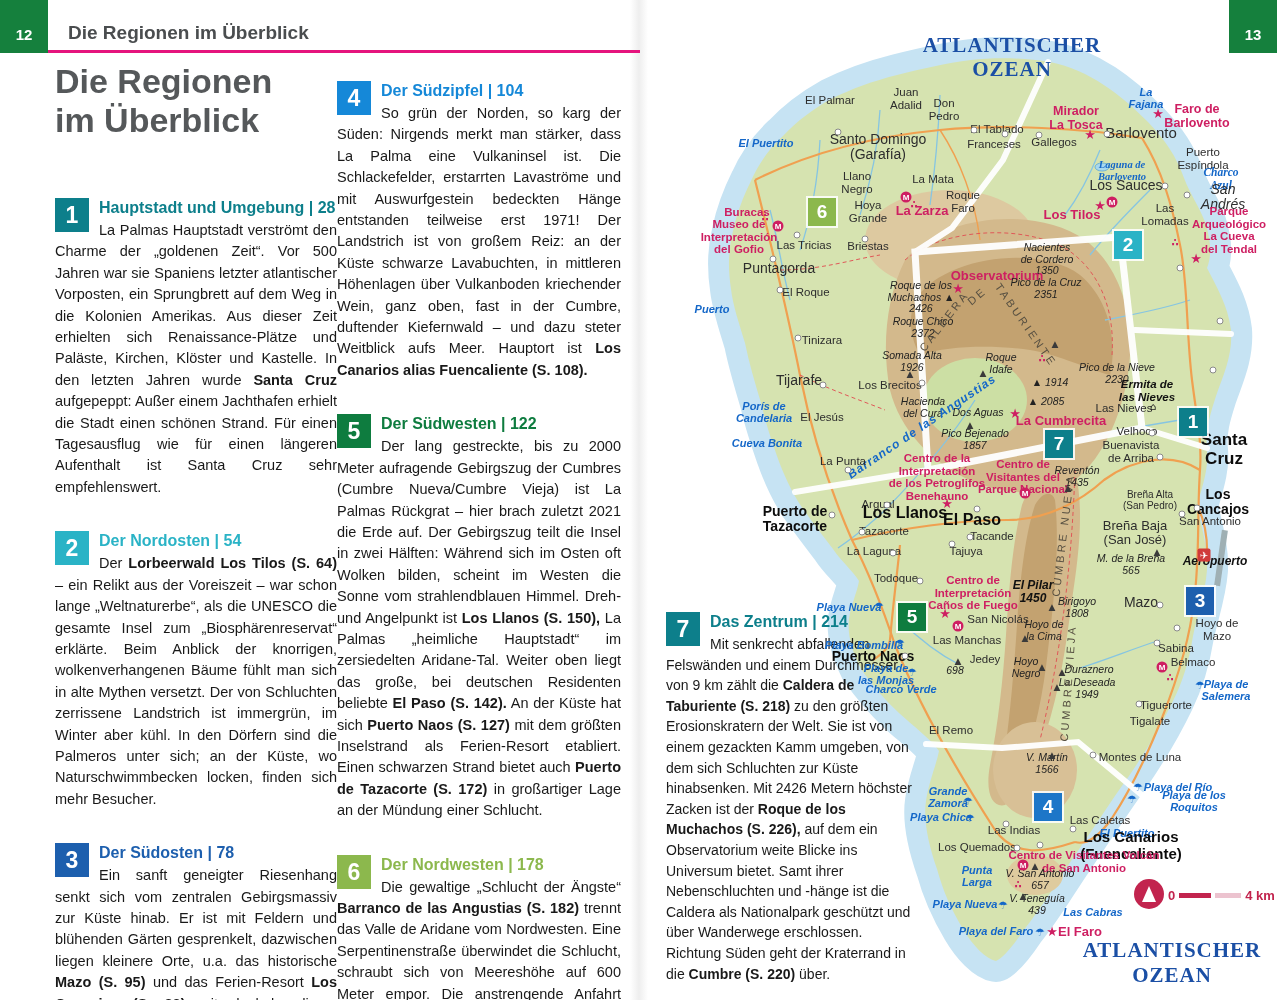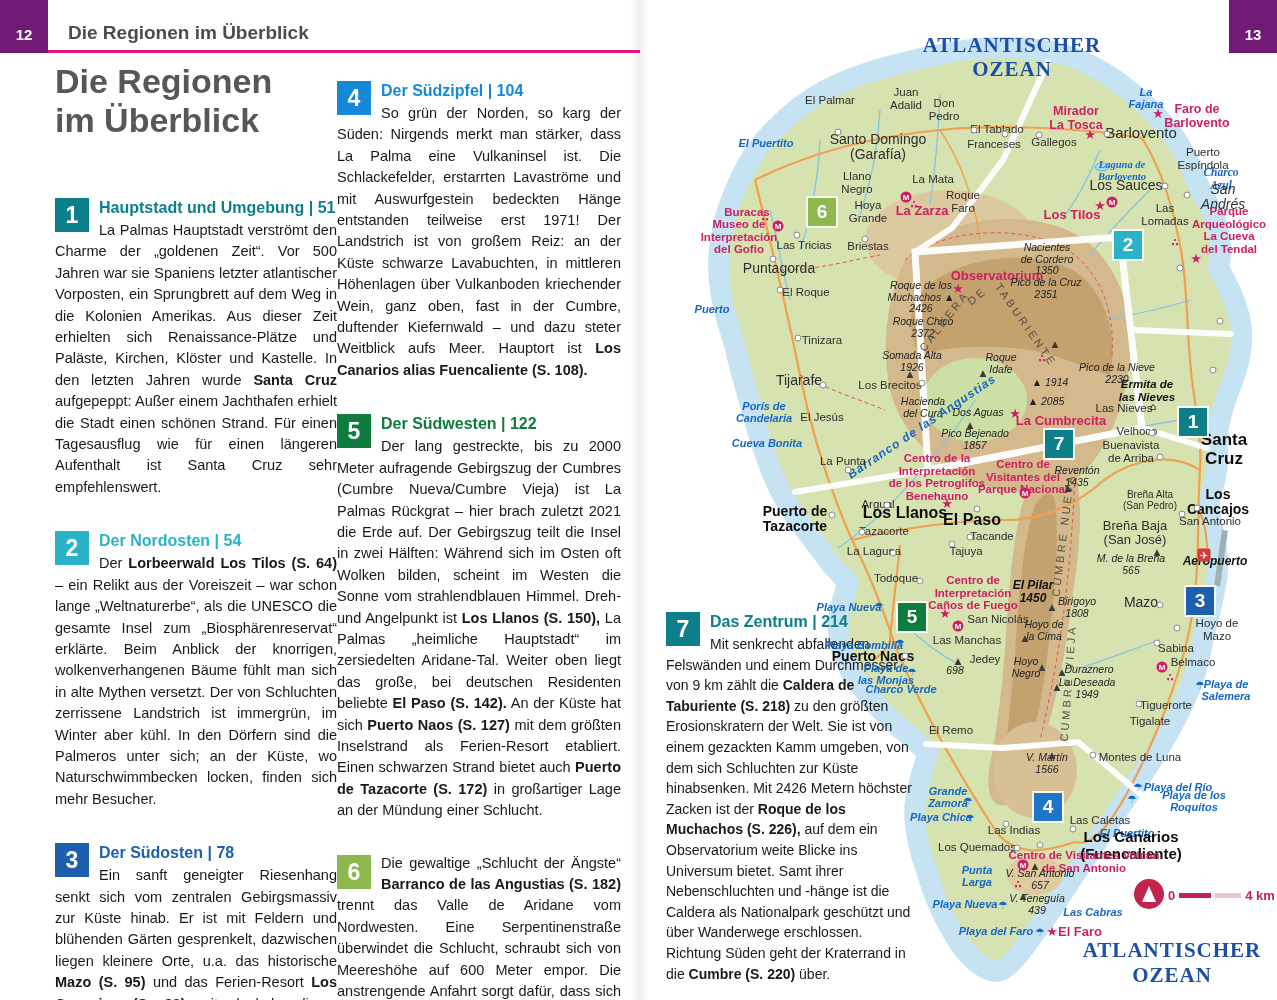--- a/index.html
+++ b/index.html
@@ -1,19 +1,19 @@
 <!DOCTYPE html>
 <html lang="de"><head>
 <meta charset="utf-8">
 <style>
   html,body{margin:0;padding:0;}
   body{width:1277px;height:1000px;position:relative;background:#fff;overflow:hidden;
        font-family:"Liberation Sans",sans-serif;}
   
-  .pagenum-box{position:absolute;top:0;width:48px;height:53px;background:#701a75;color:#fff;
+  .pagenum-box{position:absolute;top:0;width:48px;height:53px;background:#15803d;color:#fff;
        font-weight:bold;font-size:15px;display:flex;align-items:flex-end;justify-content:center;
        padding-bottom:10px;box-sizing:border-box;}
   .pn-left{left:0;}
   .pn-right{left:1229px;}
   .running-head{position:absolute;left:68px;top:22px;font-size:19px;font-weight:bold;color:#4a4d4f;}
   .head-rule{position:absolute;left:48px;top:50px;width:592px;height:3px;background:#e5147d;}
   h1.page-title{position:absolute;left:55px;top:62px;margin:0;font-size:34px;line-height:39px;
        font-weight:bold;color:#55585a;white-space:pre-line;}
   
   .col{position:absolute;}
@@ -428,21 +428,21 @@
 <div class="pagenum-box pn-left">12</div>
 <div class="pagenum-box pn-right">13</div>
 <div class="running-head">Die Regionen im Überblick</div>
 <div class="head-rule"></div>
 <h1 class="page-title">Die Regionen
 im Überblick</h1>
 
 <div class="col" id="col1">
     <div class="section">
       <div class="badge" style="background: rgb(13, 127, 139);">1</div>
-      <div class="sec-head" style="color: rgb(13, 127, 139);">Hauptstadt und Umgebung | 51</div>
+      <div class="sec-head" style="color: rgb(13, 127, 139);">Hauptstadt und Umgebung | 28</div>
       <p class="sec-body"><span>La Palmas Hauptstadt verströmt den Charme der „goldenen Zeit“. Vor 500 Jahren war sie Spaniens letzter atlantischer Vorposten, ein Sprungbrett auf dem Weg in die Kolonien Amerikas. Aus dieser Zeit erhielten sich Renaissance-Plätze und Paläste, Kirchen, Klöster und Kastelle. In den letzten Jahren wurde </span><b>Santa Cruz</b><span> aufgepeppt: Außer einem Jachthafen erhielt die Stadt einen schönen Strand. Für einen Tagesausflug wie für einen längeren Aufenthalt ist Santa Cruz sehr empfehlenswert.</span></p>
     </div>
     <div class="section">
       <div class="badge" style="background: rgb(42, 179, 198);">2</div>
       <div class="sec-head" style="color: rgb(42, 179, 198);">Der Nordosten | 54</div>
       <p class="sec-body"><span>Der </span><b>Lorbeerwald Los Tilos (S. 64)</b><span> – ein Relikt aus der Voreiszeit – war schon lange „Weltnaturerbe“, als die UNESCO die gesamte Insel zum „Biosphärenreservat“ erklärte. Beim Anblick der knorrigen, wolkenverhangenen Bäume fühlt man sich in alte Mythen versetzt. Der von Schluchten zerrissene Landstrich ist immergrün, im Winter aber kühl. In den Dörfern sind die Palmeros unter sich; an der Küste, wo Naturschwimmbecken locken, finden sich mehr Besucher.</span></p>
     </div>
     <div class="section">
       <div class="badge" style="background: rgb(29, 95, 174);">3</div>
       <div class="sec-head" style="color: rgb(29, 95, 174);">Der Südosten | 78</div>
@@ -455,15 +455,16 @@
       <div class="sec-head" style="color: rgb(21, 136, 216);">Der Südzipfel | 104</div>
       <p class="sec-body"><span>So grün der Norden, so karg der Süden: Nirgends merkt man stärker, dass La Palma eine Vulkaninsel ist. Die Schlackefelder, erstarrten Lavaströme und mit Auswurfgestein bedeckten Hänge entstanden teilweise erst 1971! Der Landstrich ist von großem Reiz: an der Küste schwarze Lavabuchten, in mittleren Höhenlagen über Vulkanboden kriechender Wein, ganz oben, fast in der Cumbre, duftender Kiefernwald – und dazu steter Weitblick aufs Meer. Hauptort ist </span><b>Los Canarios alias Fuencaliente (S. 108).</b></p>
     </div>
     <div class="section">
       <div class="badge" style="background: rgb(14, 124, 63);">5</div>
       <div class="sec-head" style="color: rgb(14, 124, 63);">Der Südwesten | 122</div>
       <p class="sec-body"><span>Der lang gestreckte, bis zu 2000 Meter aufragende Gebirgszug der Cumbres (Cumbre Nueva/Cumbre Vieja) ist La Palmas Rückgrat – hier brach zuletzt 2021 die Erde auf. Der Gebirgszug teilt die Insel in zwei Hälften: Während sich im Osten oft Wolken bilden, scheint im Westen die Sonne vom strahlendblauen Himmel. Dreh- und Angelpunkt ist </span><b>Los Llanos (S. 150),</b><span> La Palmas „heimliche Hauptstadt“ im zersiedelten Aridane-Tal. Weiter oben liegt das große, bei deutschen Residenten beliebte </span><b>El Paso (S. 142).</b><span> An der Küste hat sich </span><b>Puerto Naos (S. 127)</b><span> mit dem größten Inselstrand als Ferien-Resort etabliert. Einen schwarzen Strand bietet auch </span><b>Puerto de Tazacorte (S. 172)</b><span> in großartiger Lage an der Mündung einer Schlucht.</span></p>
     </div>
     <div class="section">
       <div class="badge" style="background: rgb(140, 184, 77);">6</div>
+      <div class="sec-head" style="color: rgb(140, 184, 77);">Der Nordwesten | 178</div>
       <p class="sec-body"><span>Die gewaltige „Schlucht der Ängste“ </span><b>Barranco de las Angustias (S. 182)</b><span> trennt das Valle de Aridane vom Nordwesten. Eine Serpentinenstraße überwindet die Schlucht, schraubt sich von Meereshöhe auf 600 Meter empor. Die anstrengende Anfahrt sorgt dafür, dass sich die Region ihre Ursprünglichkeit bewahrt hat: Zum bäuerlichen Alltag gesellt sich eine spektakuläre Natur mit zerrissenen Schluchten und Steilküsten, wilden Buchten, Drachenbaumhainen, Kiefern- und Lorbeerwäldern.</span></p>
     </div>
   </div>
 
 </body></html>

